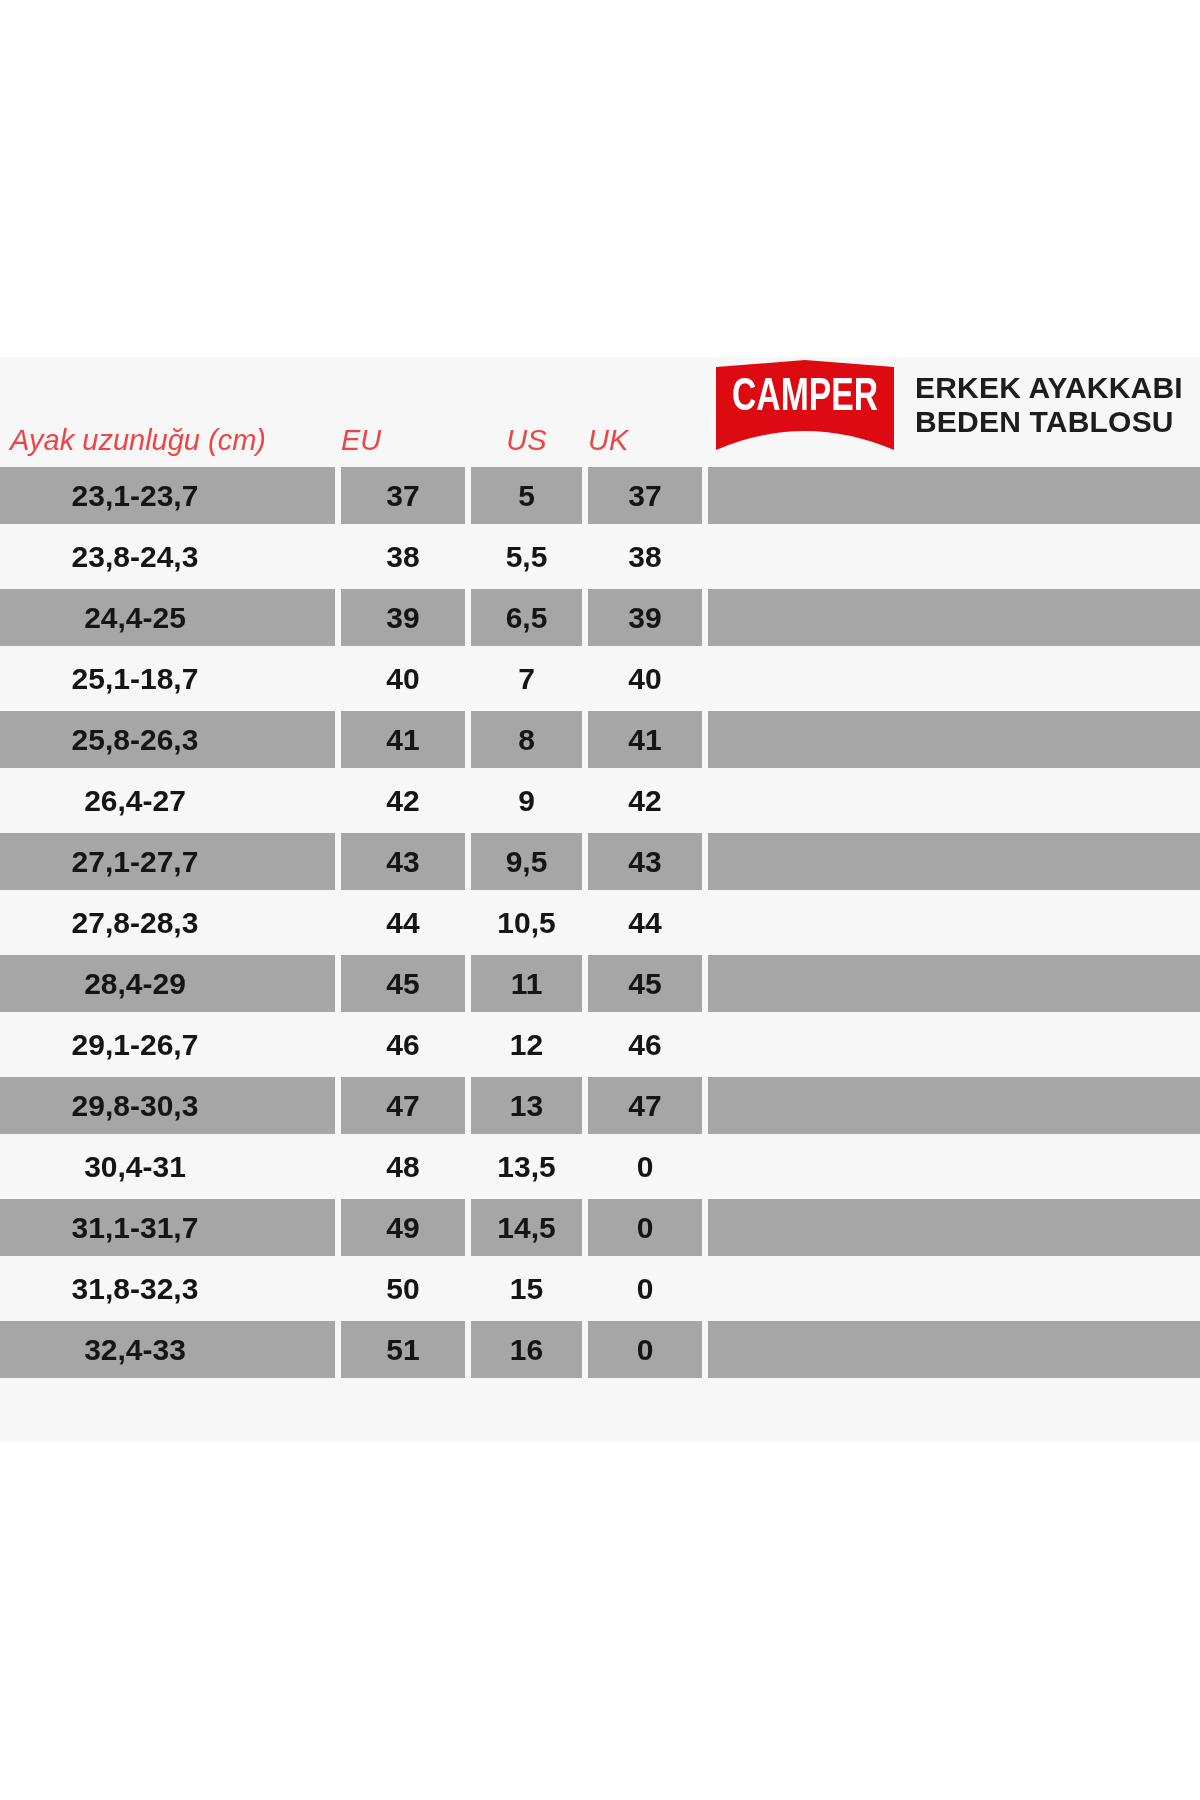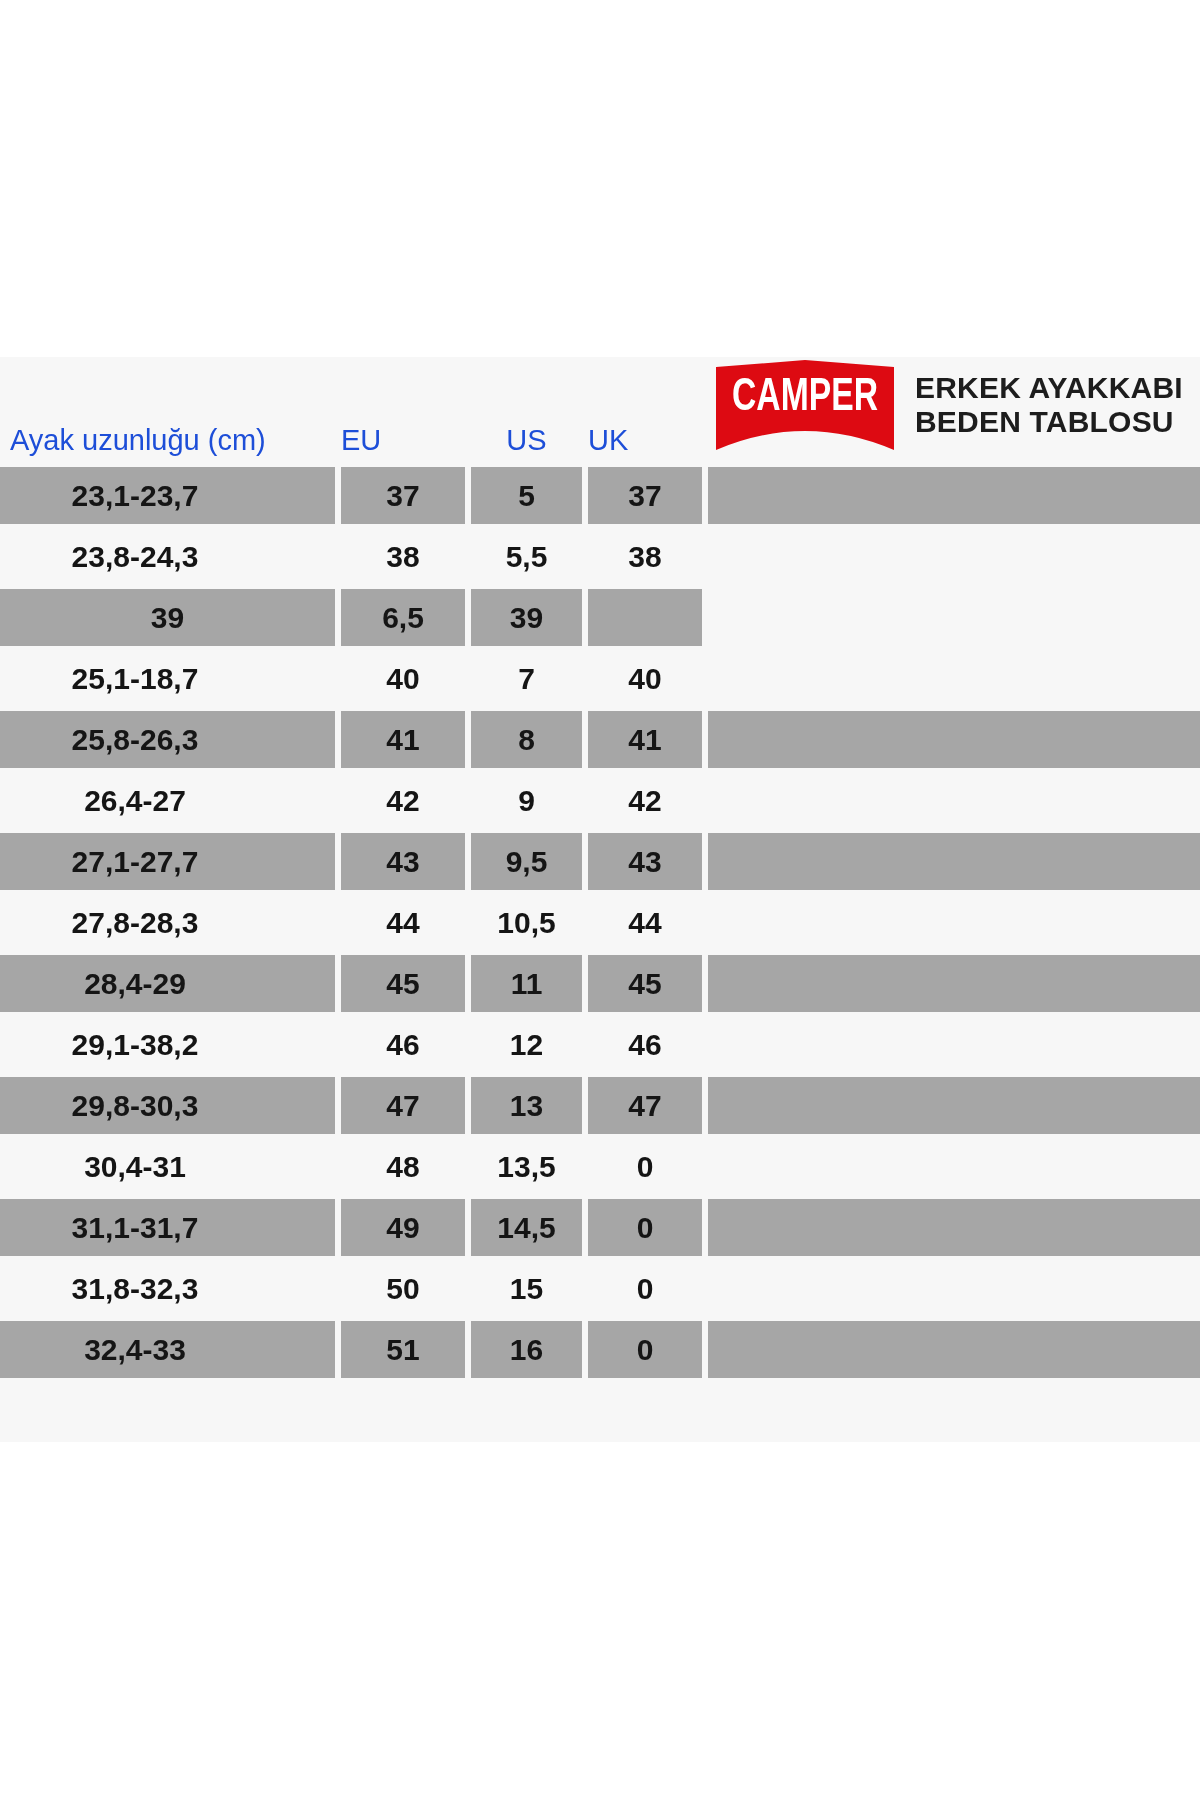--- a/index.html
+++ b/index.html
@@ -25,22 +25,23 @@
   .thead {
     position: relative;
     height: 110px;
     width: 1200px;
   }
   .th {
     position: absolute;
     bottom: 10px;
     font-size: 29px;
     font-weight: 400;
-    color: #1d4ed8;
+    color: #ef4444;
     white-space: nowrap;
+    font-style: italic;
   }
   .th-length { left: 10px; }
   .th-eu { left: 341px; width: 124px; text-align: left; }
   .th-us { left: 471px; width: 111px; text-align: center; }
   .th-uk { left: 588px; width: 114px; text-align: left; }
 
   .logo {
     position: absolute;
     left: 716px; top: 3px;
     width: 178px; height: 90px;
@@ -111,20 +112,21 @@
 
   <div class="row">
     <div class="cell c1">23,8-24,3</div>
     <div class="cell c2">38</div>
     <div class="cell c3">5,5</div>
     <div class="cell c4">38</div>
     <div class="cell c5"></div>
   </div>
 
   <div class="row striped">
+    <div class="cell c1">24,4-25</div>
     <div class="cell c2">39</div>
     <div class="cell c3">6,5</div>
     <div class="cell c4">39</div>
     <div class="cell c5"></div>
   </div>
 
   <div class="row">
     <div class="cell c1">25,1-18,7</div>
     <div class="cell c2">40</div>
     <div class="cell c3">7</div>
@@ -166,21 +168,21 @@
 
   <div class="row striped">
     <div class="cell c1">28,4-29</div>
     <div class="cell c2">45</div>
     <div class="cell c3">11</div>
     <div class="cell c4">45</div>
     <div class="cell c5"></div>
   </div>
 
   <div class="row">
-    <div class="cell c1">29,1-38,2</div>
+    <div class="cell c1">29,1-26,7</div>
     <div class="cell c2">46</div>
     <div class="cell c3">12</div>
     <div class="cell c4">46</div>
     <div class="cell c5"></div>
   </div>
 
   <div class="row striped">
     <div class="cell c1">29,8-30,3</div>
     <div class="cell c2">47</div>
     <div class="cell c3">13</div>

